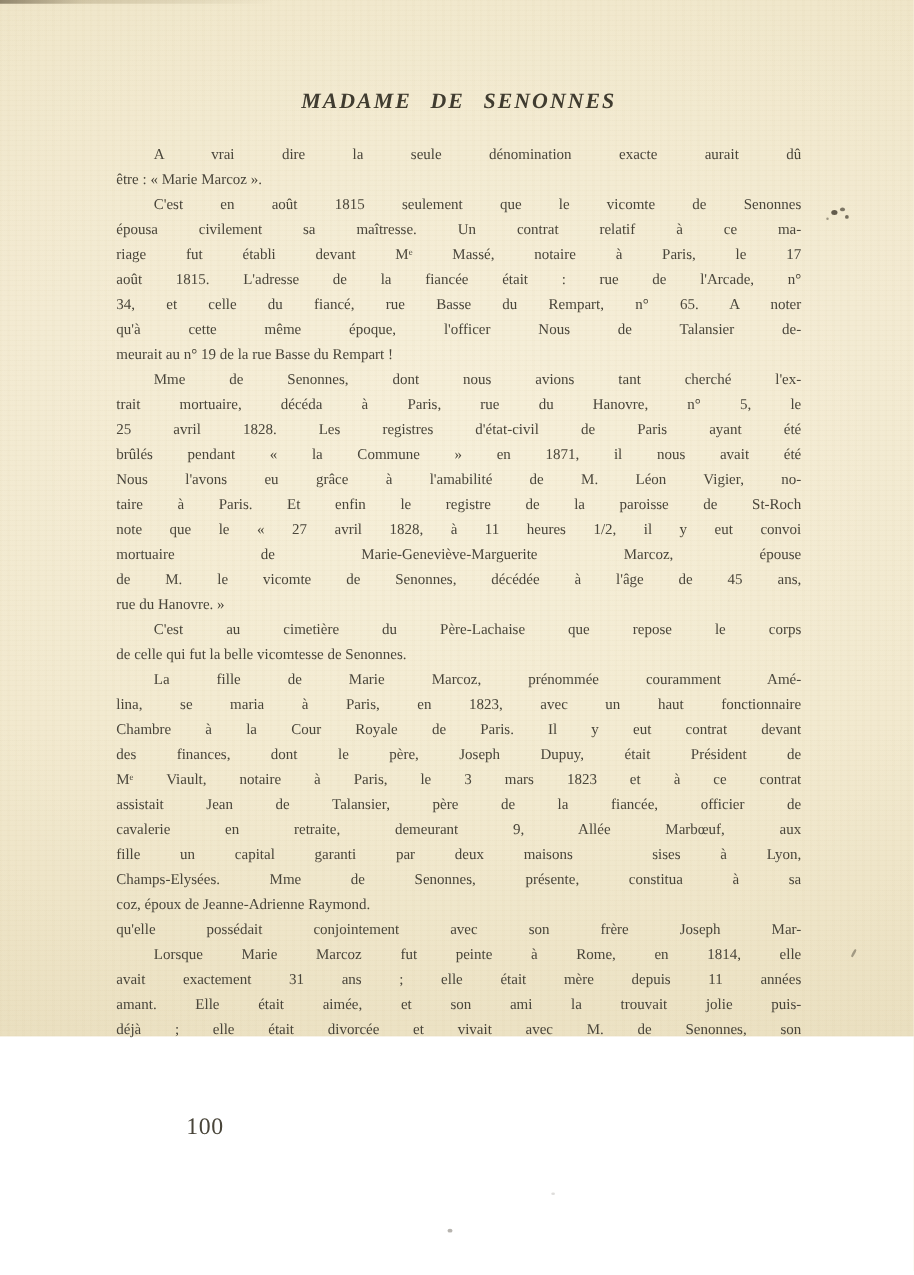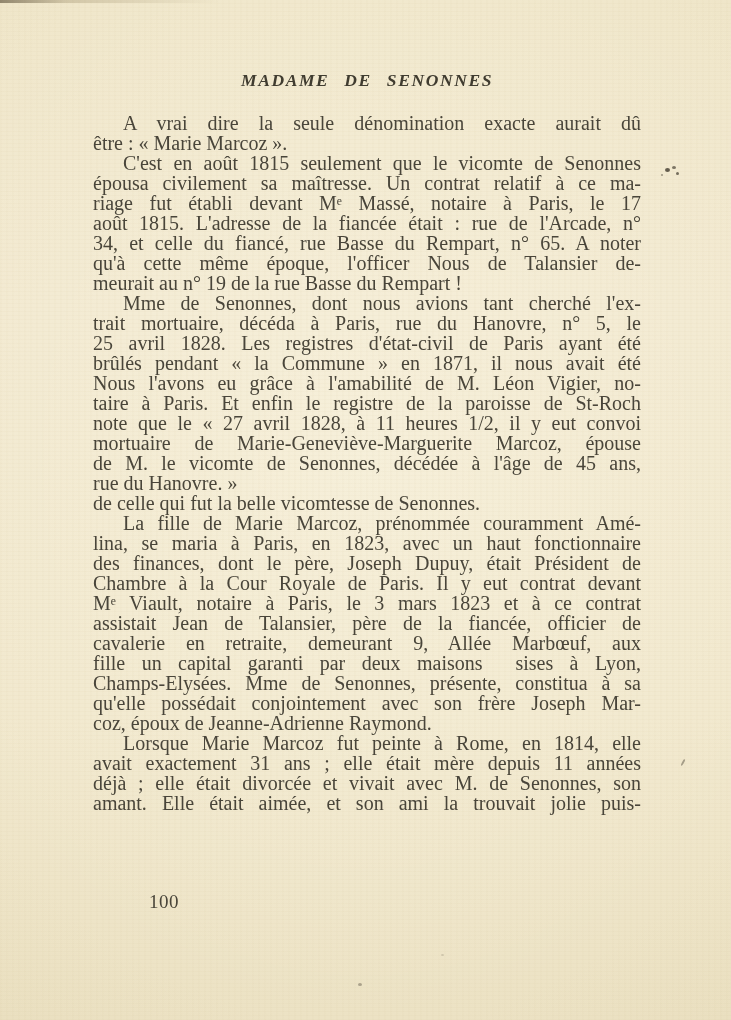--- a/index.html
+++ b/index.html
@@ -6,21 +6,21 @@
     margin: 0;
     padding: 0;
     width: 731px;
     height: 1020px;
     overflow: hidden;
     font-family: "Liberation Serif", "DejaVu Serif", serif;
   }
   .page {
     position: relative;
     width: 731px;
-    height: 1020px;
+    height: 829px;
     background:
       radial-gradient(ellipse 120% 100% at 50% 45%, rgba(255,252,238,0.35) 0%, rgba(235,222,185,0.0) 55%, rgba(205,185,135,0.22) 100%),
       linear-gradient(180deg, #f0e7cb 0%, #f2e9d0 30%, #f1e8cd 70%, #ecE2c4 100%);
     background-color: #f1e8cd;
   }
   
   .grain {
     position: absolute; inset: 0;
     background:
       repeating-linear-gradient(0deg, rgba(190,170,120,0.045) 0 1px, rgba(255,255,255,0.0) 1px 4px),
@@ -49,21 +49,21 @@
   .text-column {
     position: absolute;
     top: 113px;
     left: 93px;
     width: 548px;
     color: #49453a;
   }
   .line {
     height: 20px;
     line-height: 20px;
-    font-size: 20px;
+    font-size: 12px;
     text-align: justify;
     text-align-last: justify;
     white-space: nowrap;
   }
   .line.indent { text-indent: 30px; }
   .line.endline { text-align-last: left; white-space: normal; }
   .page-number {
     position: absolute;
     top: 891px;
     left: 149px;
@@ -103,36 +103,37 @@
       <div class="line indent">Mme de Senonnes, dont nous avions tant cherché l'ex-</div>
       <div class="line">trait mortuaire, décéda à Paris, rue du Hanovre, n° 5, le</div>
       <div class="line">25 avril 1828. Les registres d'état-civil de Paris ayant été</div>
       <div class="line">brûlés pendant « la Commune » en 1871, il nous avait été</div>
       <div class="line">Nous l'avons eu grâce à l'amabilité de M. Léon Vigier, no-</div>
       <div class="line">taire à Paris. Et enfin le registre de la paroisse de St-Roch</div>
       <div class="line">note que le « 27 avril 1828, à 11 heures 1/2, il y eut convoi</div>
       <div class="line">mortuaire de Marie-Geneviève-Marguerite Marcoz, épouse</div>
       <div class="line">de M. le vicomte de Senonnes, décédée à l'âge de 45 ans,</div>
       <div class="line endline">rue du Hanovre. »</div>
+      <div class="line indent">C'est au cimetière du Père-Lachaise que repose le corps</div>
       <div class="line endline">de celle qui fut la belle vicomtesse de Senonnes.</div>
       <div class="line indent">La fille de Marie Marcoz, prénommée couramment Amé-</div>
       <div class="line">lina, se maria à Paris, en 1823, avec un haut fonctionnaire</div>
+      <div class="line">Chambre à la Cour Royale de Paris. Il y eut contrat devant</div>
       <div class="line">des finances, dont le père, Joseph Dupuy, était Président de</div>
-      <div class="line">Chambre à la Cour Royale de Paris. Il y eut contrat devant</div>
       <div class="line">Mᵉ Viault, notaire à Paris, le 3 mars 1823 et à ce contrat</div>
       <div class="line">assistait Jean de Talansier, père de la fiancée, officier de</div>
       <div class="line">cavalerie en retraite, demeurant 9, Allée Marbœuf, aux</div>
       <div class="line">fille un capital garanti par deux maisons&nbsp; sises à Lyon,</div>
       <div class="line">Champs-Elysées. Mme de Senonnes, présente, constitua à sa</div>
+      <div class="line endline">coz, époux de Jeanne-Adrienne Raymond.</div>
       <div class="line">qu'elle possédait conjointement avec son frère Joseph Mar-</div>
-      <div class="line endline">coz, époux de Jeanne-Adrienne Raymond.</div>
       <div class="line indent">Lorsque Marie Marcoz fut peinte à Rome, en 1814, elle</div>
       <div class="line">avait exactement 31 ans ; elle était mère depuis 11 années</div>
+      <div class="line">amant. Elle était aimée, et son ami la trouvait jolie puis-</div>
       <div class="line">déjà ; elle était divorcée et vivait avec M. de Senonnes, son</div>
-      <div class="line">amant. Elle était aimée, et son ami la trouvait jolie puis-</div>
     </div>
 
   <div class="page-number">100</div>
 
   <div class="speck sp1"></div>
   <div class="speck sp2"></div>
   <div class="speck sp3"></div>
   <div class="speck sp4"></div>
   <div class="speck sp5"></div>
   <div class="speck sp6"></div>

